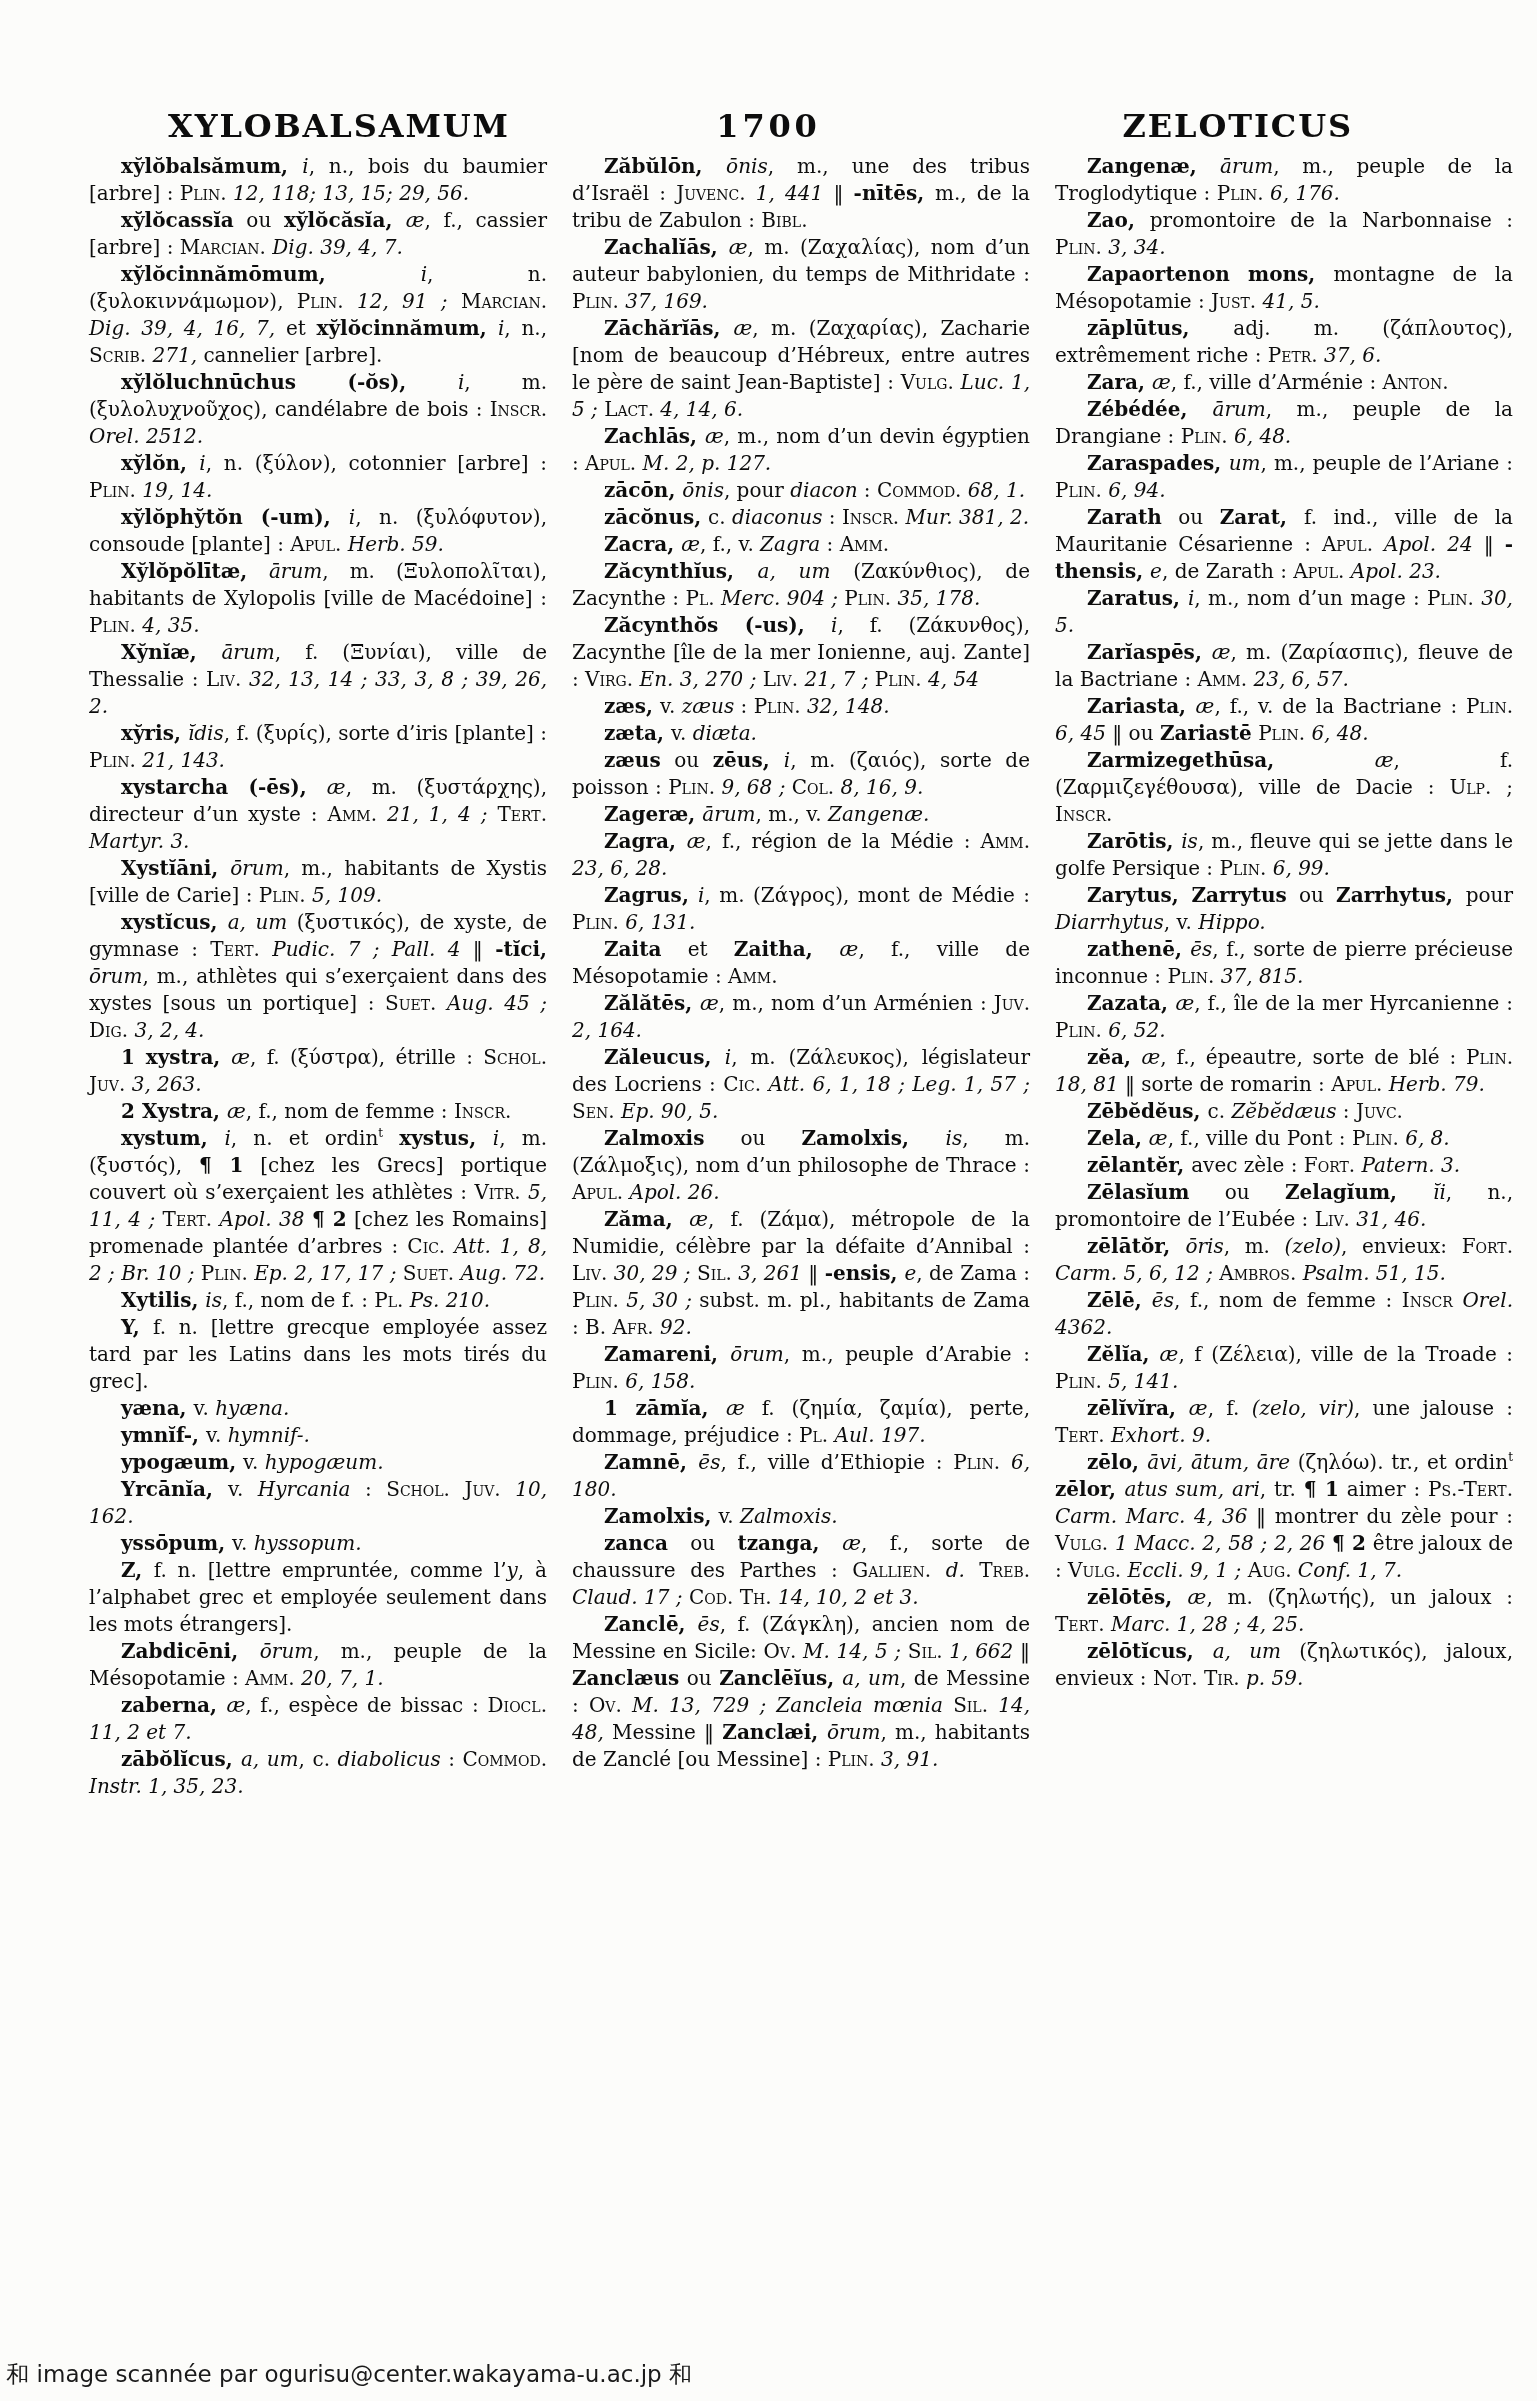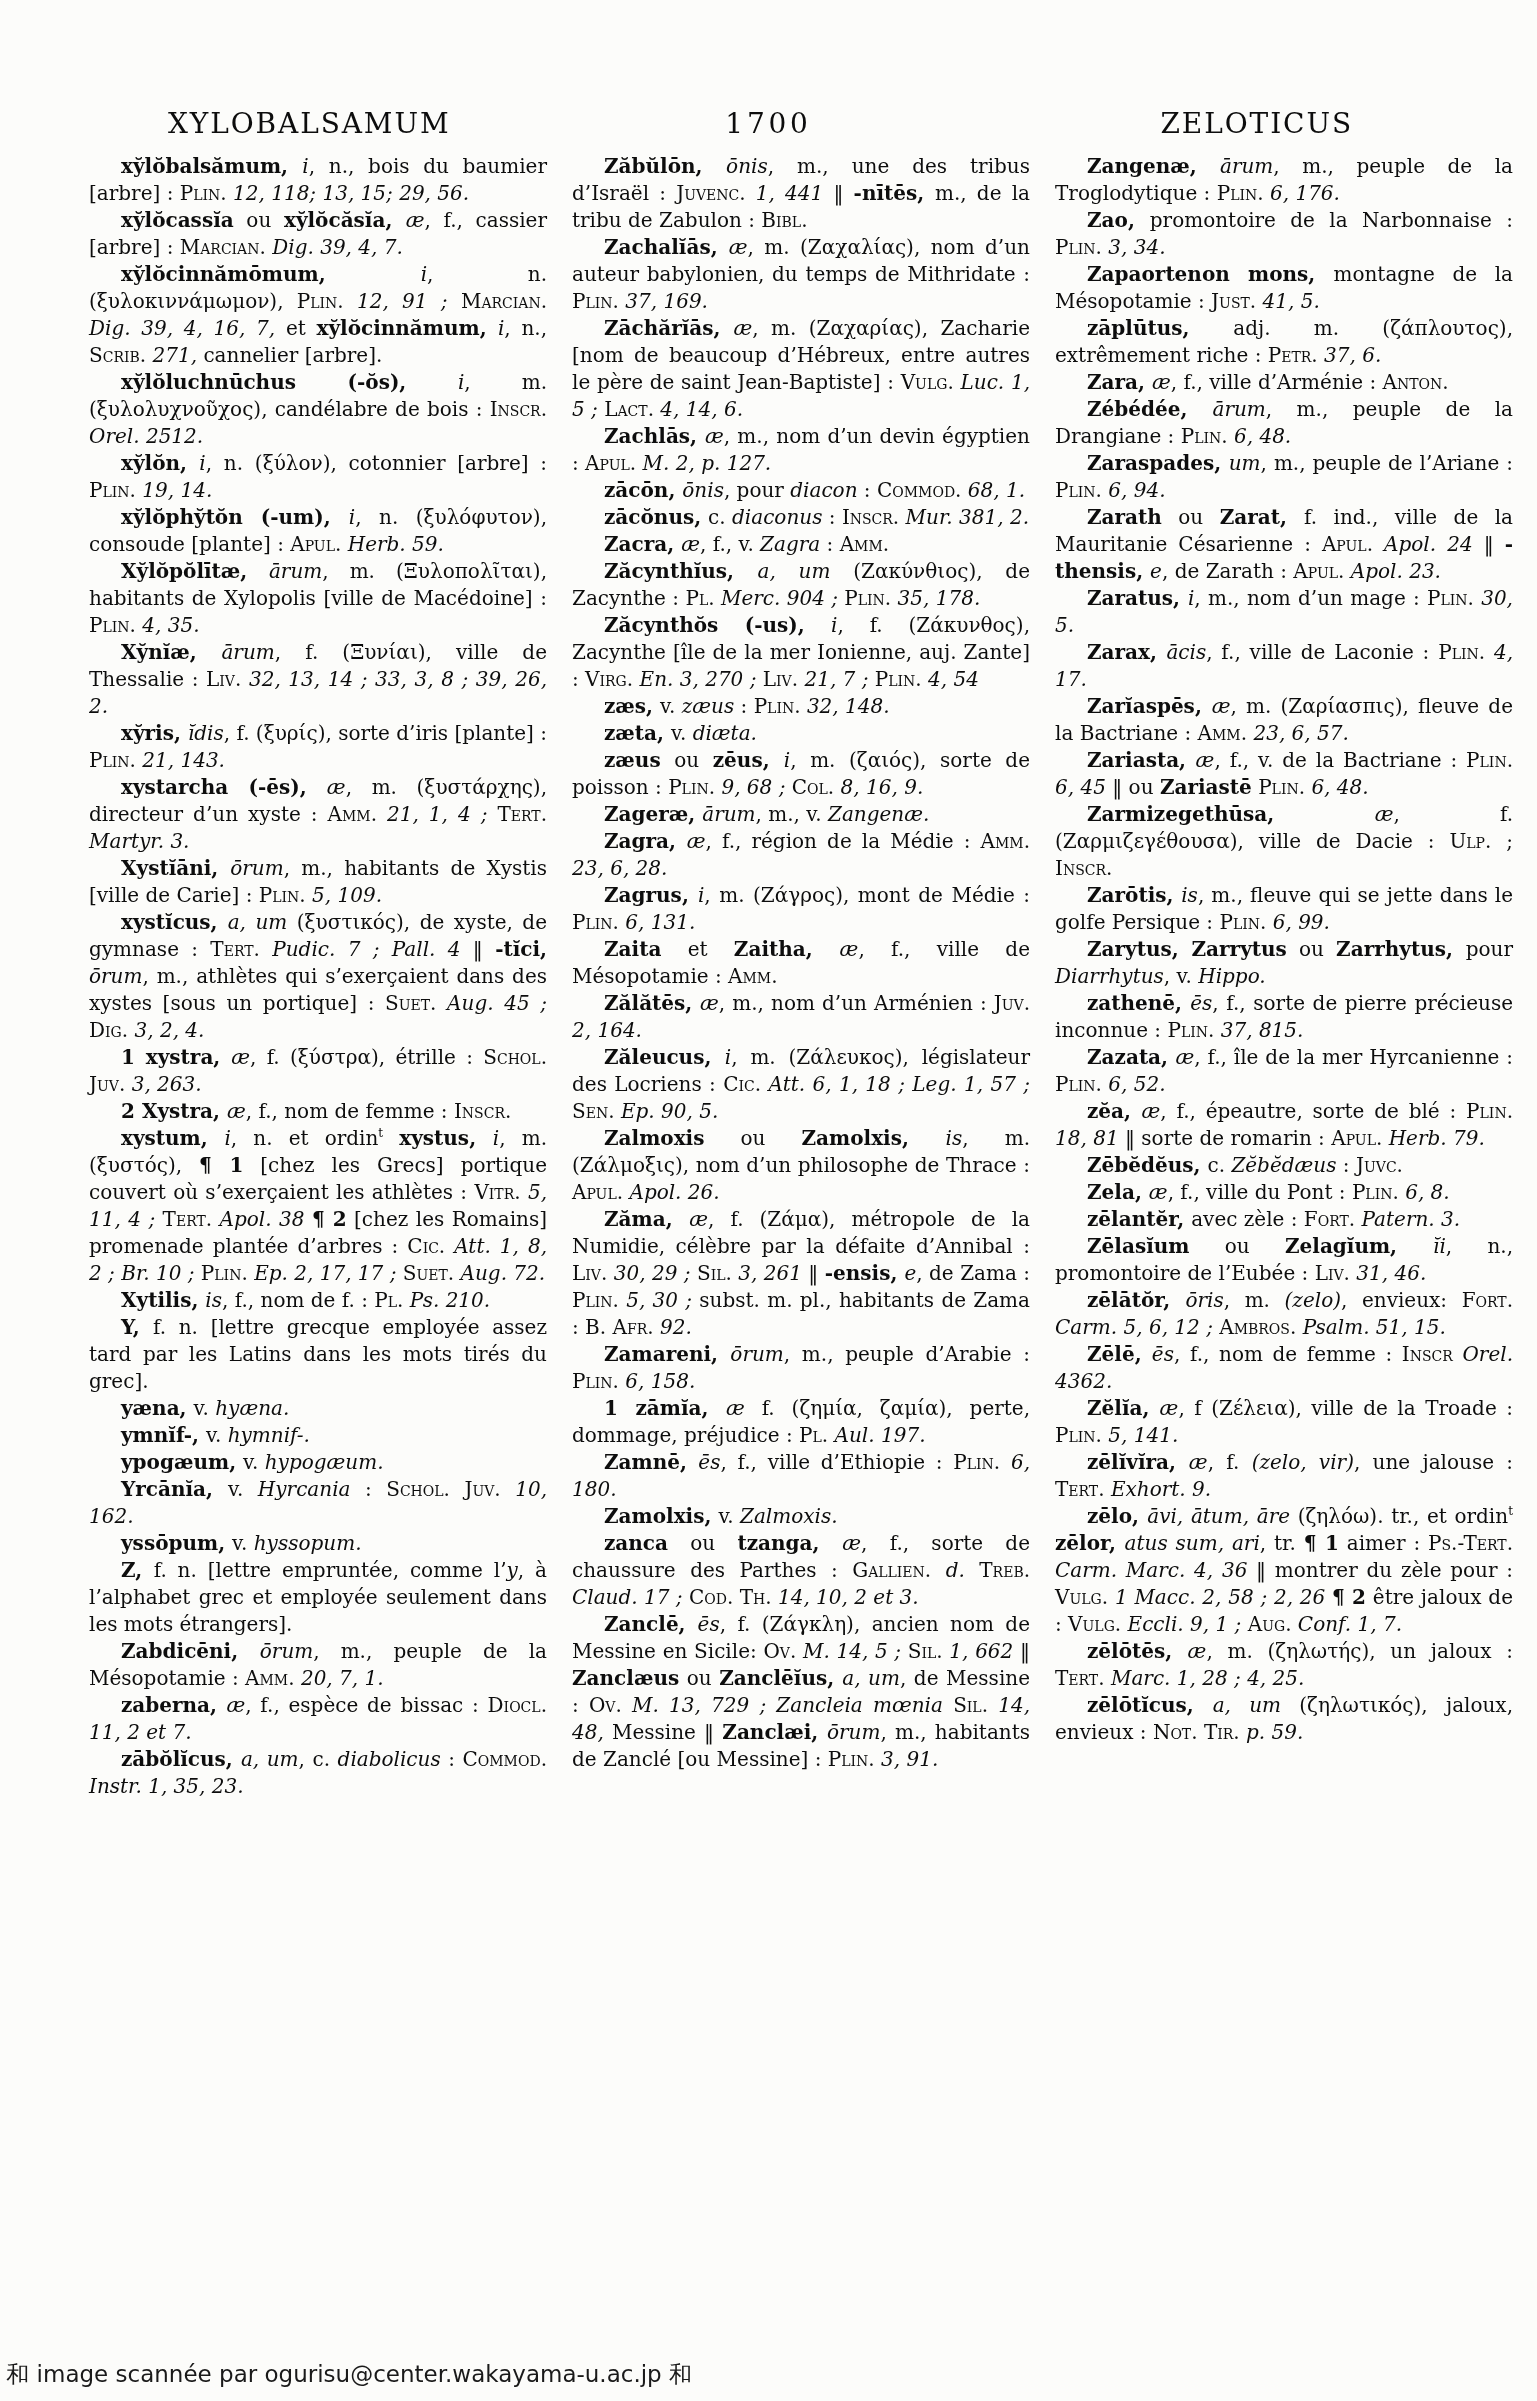--- a/index.html
+++ b/index.html
@@ -6,21 +6,21 @@
   body {
     width: 1537px; height: 2401px;
     background: #fcfcfa;
     color: #0d0d0d;
     font-family: "DejaVu Serif", "Liberation Serif", serif;
     position: relative;
     overflow: hidden;
   }
   .running-head {
     position: absolute; top: 107px; left: 0; right: 0; height: 38px;
-    font-weight: normal; font-size: 28px; letter-spacing: 1.9px; padding-left: 24px;
+    font-weight: bold; font-size: 32px; letter-spacing: 1.9px; padding-left: 24px;
   }
   .guide-left  { position: absolute; left: 168px; top: 0; }
   .page-number { position: absolute; left: 50%; transform: translateX(-50%); top: 0; letter-spacing: 3.8px; }
   .guide-right { position: absolute; right: 184px; top: 0; }
   .columns {
     position: absolute; top: 153px; left: 89px; right: 24px;
     display: flex; gap: 25px;
   }
   .col { flex: 1 1 0; min-width: 0; }
   .entry {
@@ -109,21 +109,20 @@
   <div class="col">
       <p class="entry"><span class="hw">Zangenæ, </span><span class="it">ārum</span><span class="rm">, m., peuple de la Troglodytique : </span><span class="sc">Plin.</span><span class="it"> 6, 176.</span></p>
       <p class="entry"><span class="hw">Zao, </span><span class="rm">promontoire de la Narbonnaise : </span><span class="sc">Plin.</span><span class="it"> 3, 34.</span></p>
       <p class="entry"><span class="hw">Zapaortenon mons, </span><span class="rm">montagne de la Mésopotamie : </span><span class="sc">Just.</span><span class="it"> 41, 5.</span></p>
       <p class="entry"><span class="hw">zāplūtus, </span><span class="rm">adj. m. (ζάπλουτος), extrêmement riche : </span><span class="sc">Petr.</span><span class="it"> 37, 6.</span></p>
       <p class="entry"><span class="hw">Zara, </span><span class="it">æ</span><span class="rm">, f., ville d’Arménie : </span><span class="sc">Anton.</span></p>
       <p class="entry"><span class="hw">Zébédée, </span><span class="it">ārum</span><span class="rm">, m., peuple de la Drangiane : </span><span class="sc">Plin.</span><span class="it"> 6, 48.</span></p>
       <p class="entry"><span class="hw">Zaraspades, </span><span class="it">um</span><span class="rm">, m., peuple de l’Ariane : </span><span class="sc">Plin.</span><span class="it"> 6, 94.</span></p>
       <p class="entry"><span class="hw">Zarath</span><span class="rm"> ou </span><span class="hw">Zarat, </span><span class="rm">f. ind., ville de la Mauritanie Césarienne : </span><span class="sc">Apul.</span><span class="rm"> </span><span class="it">Apol. 24</span><span class="rm"> ‖ </span><span class="hw">-thensis, </span><span class="it">e</span><span class="rm">, de Zarath : </span><span class="sc">Apul.</span><span class="rm"> </span><span class="it">Apol. 23.</span></p>
       <p class="entry"><span class="hw">Zaratus, </span><span class="it">i</span><span class="rm">, m., nom d’un mage : </span><span class="sc">Plin.</span><span class="it"> 30, 5.</span></p>
-      <p class="entry"><span class="hw">Zarax, </span><span class="it">ācis</span><span class="rm">, f., ville de Laconie : </span><span class="sc">Plin.</span><span class="it"> 4, 17.</span></p>
       <p class="entry"><span class="hw">Zarĭaspēs, </span><span class="it">æ</span><span class="rm">, m. (Ζαρίασπις), fleuve de la Bactriane : </span><span class="sc">Amm.</span><span class="it"> 23, 6, 57.</span></p>
       <p class="entry"><span class="hw">Zariasta, </span><span class="it">æ</span><span class="rm">, f., v. de la Bactriane : </span><span class="sc">Plin.</span><span class="it"> 6, 45</span><span class="rm"> ‖ ou </span><span class="hw">Zariastē</span><span class="rm"> </span><span class="sc">Plin.</span><span class="it"> 6, 48.</span></p>
       <p class="entry"><span class="hw">Zarmizegethūsa, </span><span class="it">æ</span><span class="rm">, f. (Ζαρμιζεγέθουσα), ville de Dacie : </span><span class="sc">Ulp.</span><span class="rm"> ; </span><span class="sc">Inscr.</span></p>
       <p class="entry"><span class="hw">Zarōtis, </span><span class="it">is</span><span class="rm">, m., fleuve qui se jette dans le golfe Persique : </span><span class="sc">Plin.</span><span class="it"> 6, 99.</span></p>
       <p class="entry"><span class="hw">Zarytus, Zarrytus</span><span class="rm"> ou </span><span class="hw">Zarrhytus, </span><span class="rm">pour </span><span class="it">Diarrhytus</span><span class="rm">, v. </span><span class="it">Hippo.</span></p>
       <p class="entry"><span class="hw">zathenē, </span><span class="it">ēs</span><span class="rm">, f., sorte de pierre précieuse inconnue : </span><span class="sc">Plin.</span><span class="it"> 37, 815.</span></p>
       <p class="entry"><span class="hw">Zazata, </span><span class="it">æ</span><span class="rm">, f., île de la mer Hyrcanienne : </span><span class="sc">Plin.</span><span class="it"> 6, 52.</span></p>
       <p class="entry"><span class="hw">zĕa, </span><span class="it">æ</span><span class="rm">, f., épeautre, sorte de blé : </span><span class="sc">Plin.</span><span class="it"> 18, 81</span><span class="rm"> ‖ sorte de romarin : </span><span class="sc">Apul.</span><span class="rm"> </span><span class="it">Herb. 79.</span></p>
       <p class="entry"><span class="hw">Zēbĕdĕus, </span><span class="rm">c. </span><span class="it">Zĕbĕdæus</span><span class="rm"> : </span><span class="sc">Juvc.</span></p>
       <p class="entry"><span class="hw">Zela, </span><span class="it">æ</span><span class="rm">, f., ville du Pont : </span><span class="sc">Plin.</span><span class="it"> 6, 8.</span></p>

